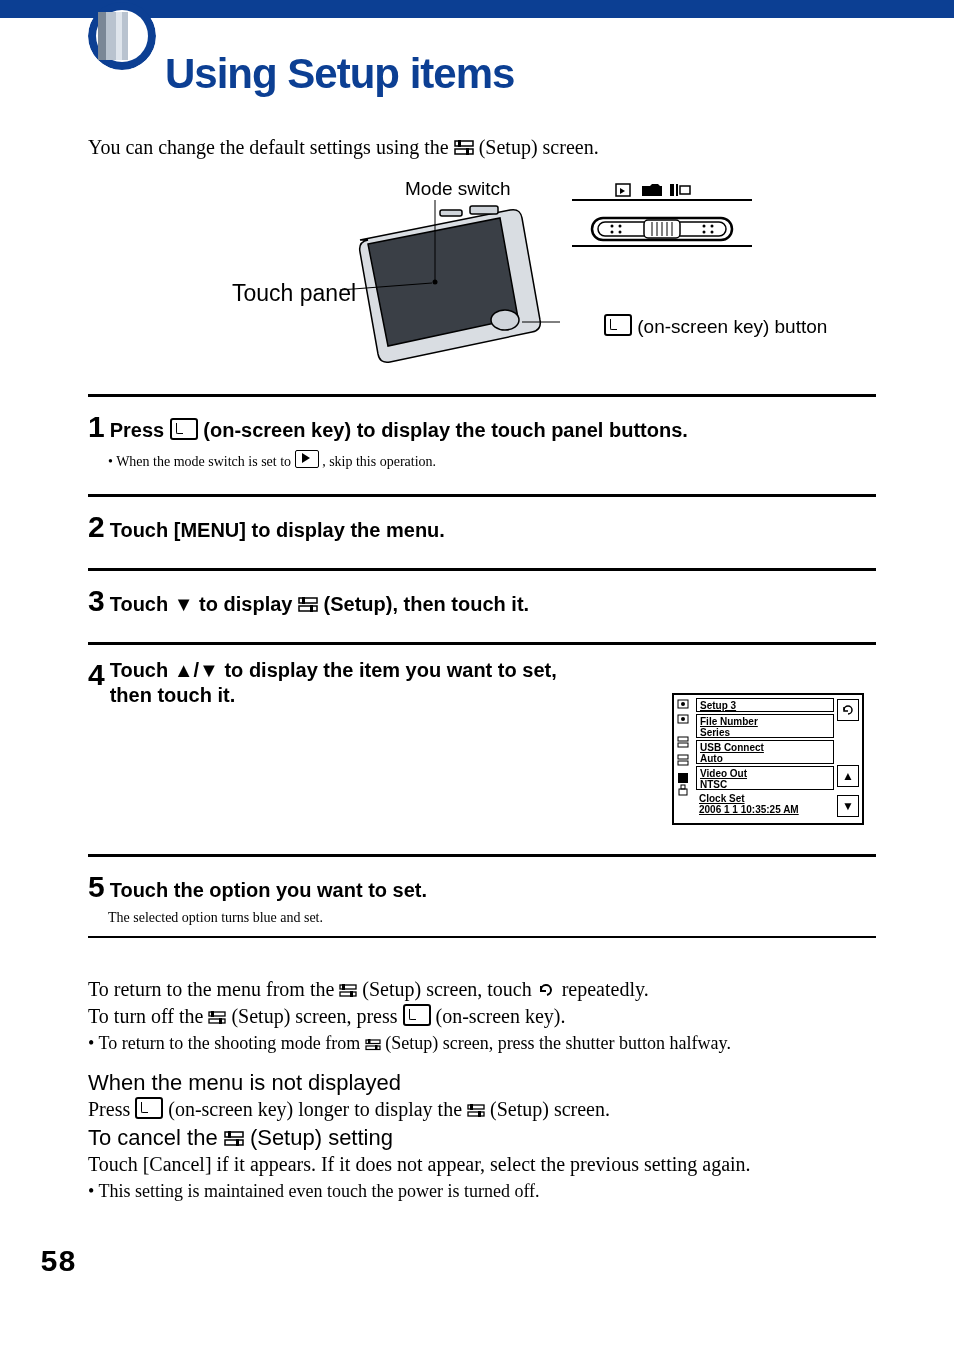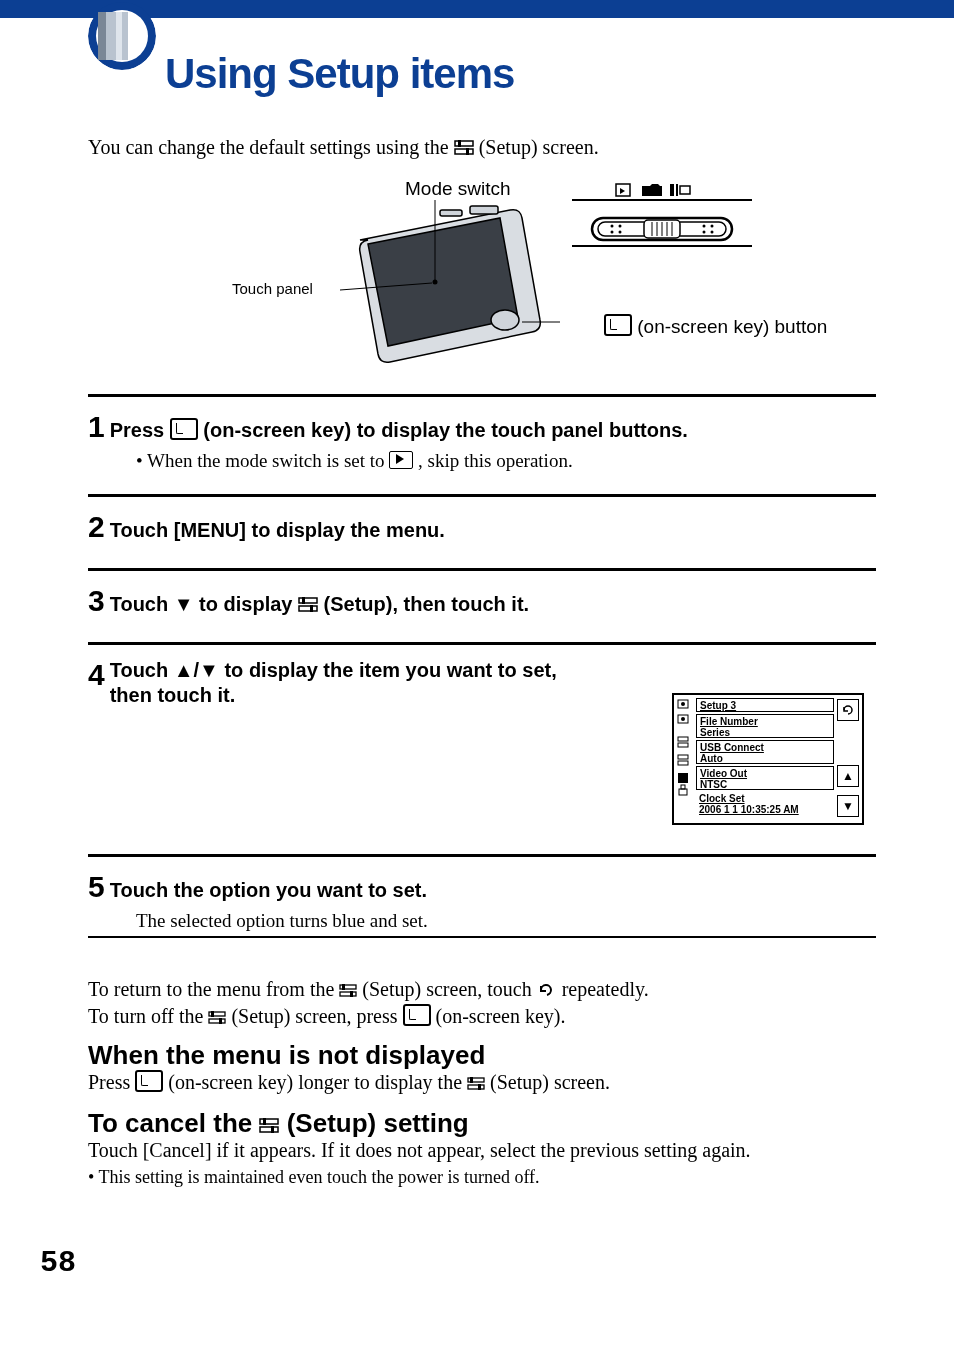--- a/index.html
+++ b/index.html
@@ -9,47 +9,47 @@
 .hdr-bar{position:absolute;left:0;top:0;width:954px;height:115px;background:#0c3f93;}
 .hdr-white{position:absolute;left:0;top:18px;width:954px;height:97px;background:#fff;}
 .breadcrumb{position:absolute;left:165px;top:27px;color:#fff;font-family:Arial,Helvetica,sans-serif;font-style:italic;font-weight:bold;font-size:19px;}
 .page-title{position:absolute;left:165px;top:50px;color:#0c3f93;font-family:Arial,Helvetica,sans-serif;font-weight:900;font-size:42px;letter-spacing:-1px;}
 .corner-lens{position:absolute;left:88px;top:2px;width:68px;height:68px;}
 
 
 .intro{position:absolute;left:88px;top:136px;font-size:20px;}
 .setup-glyph{display:inline-block;vertical-align:-2px;}
 .lbl-mode{position:absolute;left:405px;top:178px;font-family:Arial,Helvetica,sans-serif;font-size:19px;}
-.lbl-touch{position:absolute;left:232px;top:280px;font-family:Arial,Helvetica,sans-serif;font-size:15px;}
+.lbl-touch{position:absolute;left:232px;top:280px;font-family:Arial,Helvetica,sans-serif;font-size:23px;}
 .lbl-osk{position:absolute;left:604px;top:314px;font-family:Arial,Helvetica,sans-serif;font-size:19px;}
 
 
 .rule{position:absolute;left:88px;width:788px;height:3px;background:#000;}
 .step{position:absolute;left:88px;width:788px;}
 .step-num{font-family:Arial,Helvetica,sans-serif;font-weight:900;font-size:30px;display:inline-block;vertical-align:baseline;}
 .step-text{font-family:Arial,Helvetica,sans-serif;font-weight:700;font-size:20px;}
-.step-sub{font-family:"Times New Roman",serif;font-size:19px;margin-left:48px;margin-top:6px;}
+.step-sub{font-family:"Times New Roman",serif;font-size:14px;margin-left:20px;margin-top:6px;}
 
 
 .mini{position:absolute;left:672px;top:693px;width:188px;height:128px;border:2px solid #000;background:#fff;font-family:Arial,Helvetica,sans-serif;}
 .mini .sidebar{position:absolute;left:2px;top:2px;width:16px;height:120px;}
 .mini .row{position:absolute;left:22px;width:138px;border:1px solid #000;padding:1px 3px;font-size:10px;font-weight:700;line-height:11px;box-sizing:border-box;text-decoration:underline;}
 .mini .ttl{top:3px;height:14px;}
 .mini .r1{top:19px;height:24px;}
 .mini .r2{top:45px;height:24px;}
 .mini .r3{top:71px;height:24px;}
 .mini .r4{top:97px;height:24px;border:none;}
 .mini .btn{position:absolute;right:3px;width:20px;height:20px;border:1px solid #000;display:flex;align-items:center;justify-content:center;font-size:12px;}
 .mini .b-back{top:4px;}
 .mini .b-up{top:70px;}
 .mini .b-down{top:100px;}
 
 
 .body-txt{position:absolute;left:88px;width:788px;font-size:20px;line-height:27px;}
-.sub-bold{font-family:Arial,Helvetica,sans-serif;font-weight:700;font-size:26px;}
+.sub-bold{font-family:Arial,Helvetica,sans-serif;font-weight:400;font-size:22px;}
 .small-note{font-size:18px;}
 .page-num{position:absolute;left:40px;top:1246px;font-family:Liberation Mono, monospace;font-weight:900;font-size:30px;}
 
 .osk-icon{display:inline-block;width:24px;height:18px;border:2px solid #000;border-radius:3px;position:relative;vertical-align:-3px;}
 .osk-icon::after{content:"";position:absolute;left:4px;top:3px;width:6px;height:10px;border:1.5px solid #000;border-right:none;border-top:none;border-radius:0 0 0 2px;}
 .play-icon{display:inline-block;width:22px;height:16px;border:1.5px solid #000;border-radius:2px;vertical-align:-2px;position:relative;}
 .play-icon::after{content:"";position:absolute;left:6px;top:2px;border-left:8px solid #000;border-top:5px solid transparent;border-bottom:5px solid transparent;}
 .ret-icon{display:inline-block;vertical-align:-2px;}
 </style>
 </head>
@@ -234,34 +234,44 @@
       <svg class="setup-glyph" width="18" height="14">
           <rect x="1" y="1" width="16" height="4" fill="none" stroke="#000" stroke-width="1.3"></rect>
           <rect x="1" y="8" width="16" height="4" fill="none" stroke="#000" stroke-width="1.3"></rect>
           <rect x="3" y="0" width="3" height="6" fill="#000"></rect>
           <rect x="11" y="7" width="3" height="6" fill="#000"></rect>
         </svg>
       <span> (Setup) screen, press </span>
       <span class="osk-icon"></span>
       <span> (on-screen key).</span>
     </div>
+    <div class="small-note">
+      <span>• To return to the shooting mode from </span>
+      <svg class="setup-glyph" width="16" height="12">
+          <rect x="1" y="1" width="14" height="3.5" fill="none" stroke="#000" stroke-width="1.2"></rect>
+          <rect x="1" y="7" width="14" height="3.5" fill="none" stroke="#000" stroke-width="1.2"></rect>
+          <rect x="3" y="0" width="2.5" height="5" fill="#000"></rect>
+          <rect x="10" y="6" width="2.5" height="5" fill="#000"></rect>
+        </svg>
+      <span> (Setup) screen, press the shutter button halfway.</span>
+    </div>
     <div class="sub-bold" style="margin-top:12px;">When the menu is not displayed</div>
     <div>
       <span>Press </span>
       <span class="osk-icon"></span>
       <span> (on-screen key) longer to display the </span>
       <svg class="setup-glyph" width="18" height="14">
           <rect x="1" y="1" width="16" height="4" fill="none" stroke="#000" stroke-width="1.3"></rect>
           <rect x="1" y="8" width="16" height="4" fill="none" stroke="#000" stroke-width="1.3"></rect>
           <rect x="3" y="0" width="3" height="6" fill="#000"></rect>
           <rect x="11" y="7" width="3" height="6" fill="#000"></rect>
         </svg>
       <span> (Setup) screen.</span>
     </div>
-    <div class="sub-bold" style="margin-top:14px;">
+    <div class="sub-bold" style="margin-top:1px;">
       <span>To cancel the </span>
       <svg class="setup-glyph" width="20" height="16">
           <rect x="1" y="1" width="18" height="5" fill="none" stroke="#000" stroke-width="1.5"></rect>
           <rect x="1" y="9" width="18" height="5" fill="none" stroke="#000" stroke-width="1.5"></rect>
           <rect x="4" y="0" width="3" height="7" fill="#000"></rect>
           <rect x="12" y="8" width="3" height="7" fill="#000"></rect>
         </svg>
       <span> (Setup) setting</span>
     </div>
     <div>Touch [Cancel] if it appears. If it does not appear, select the previous setting again.</div>

